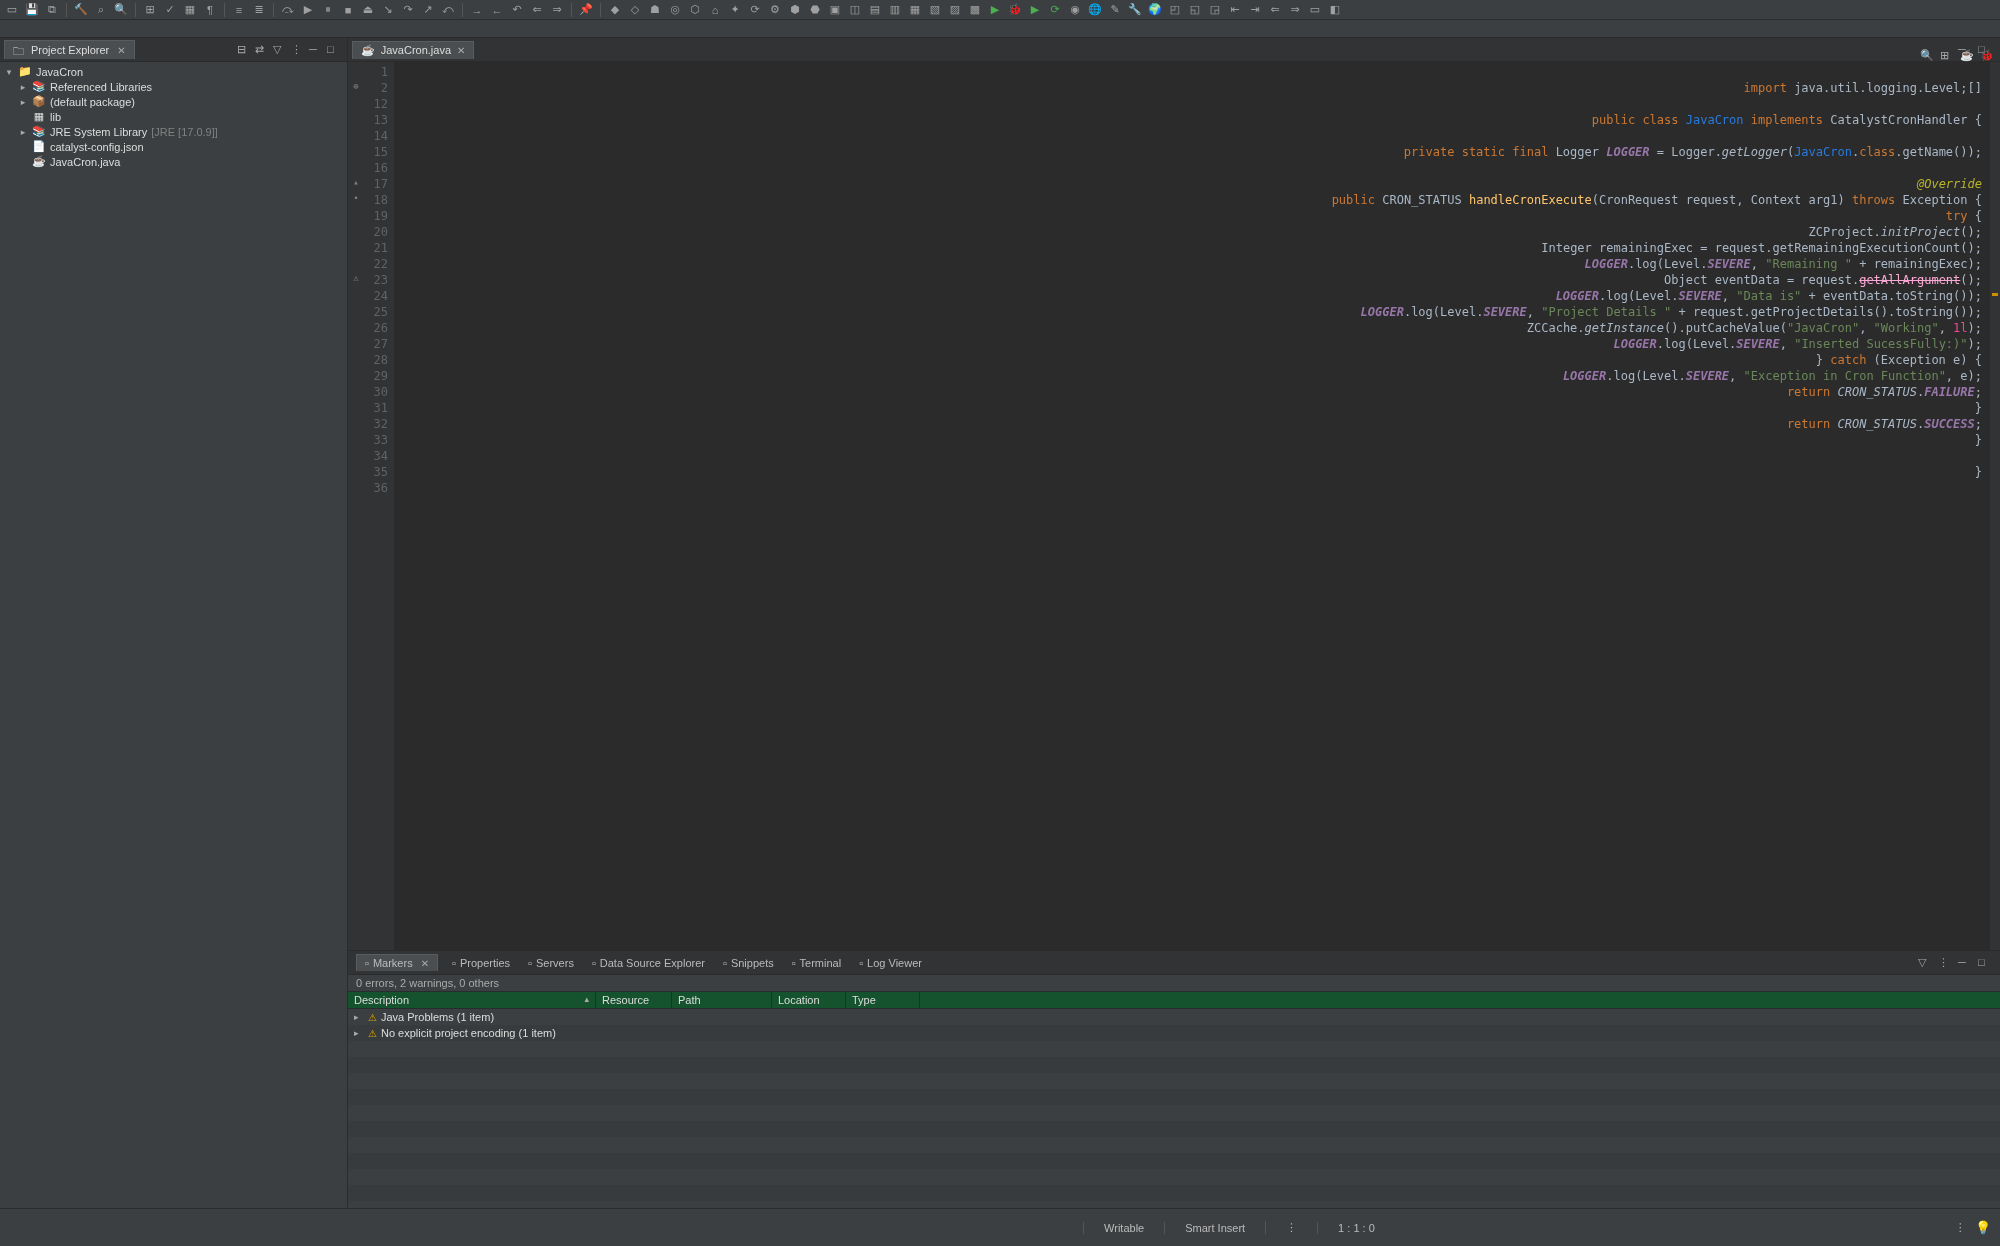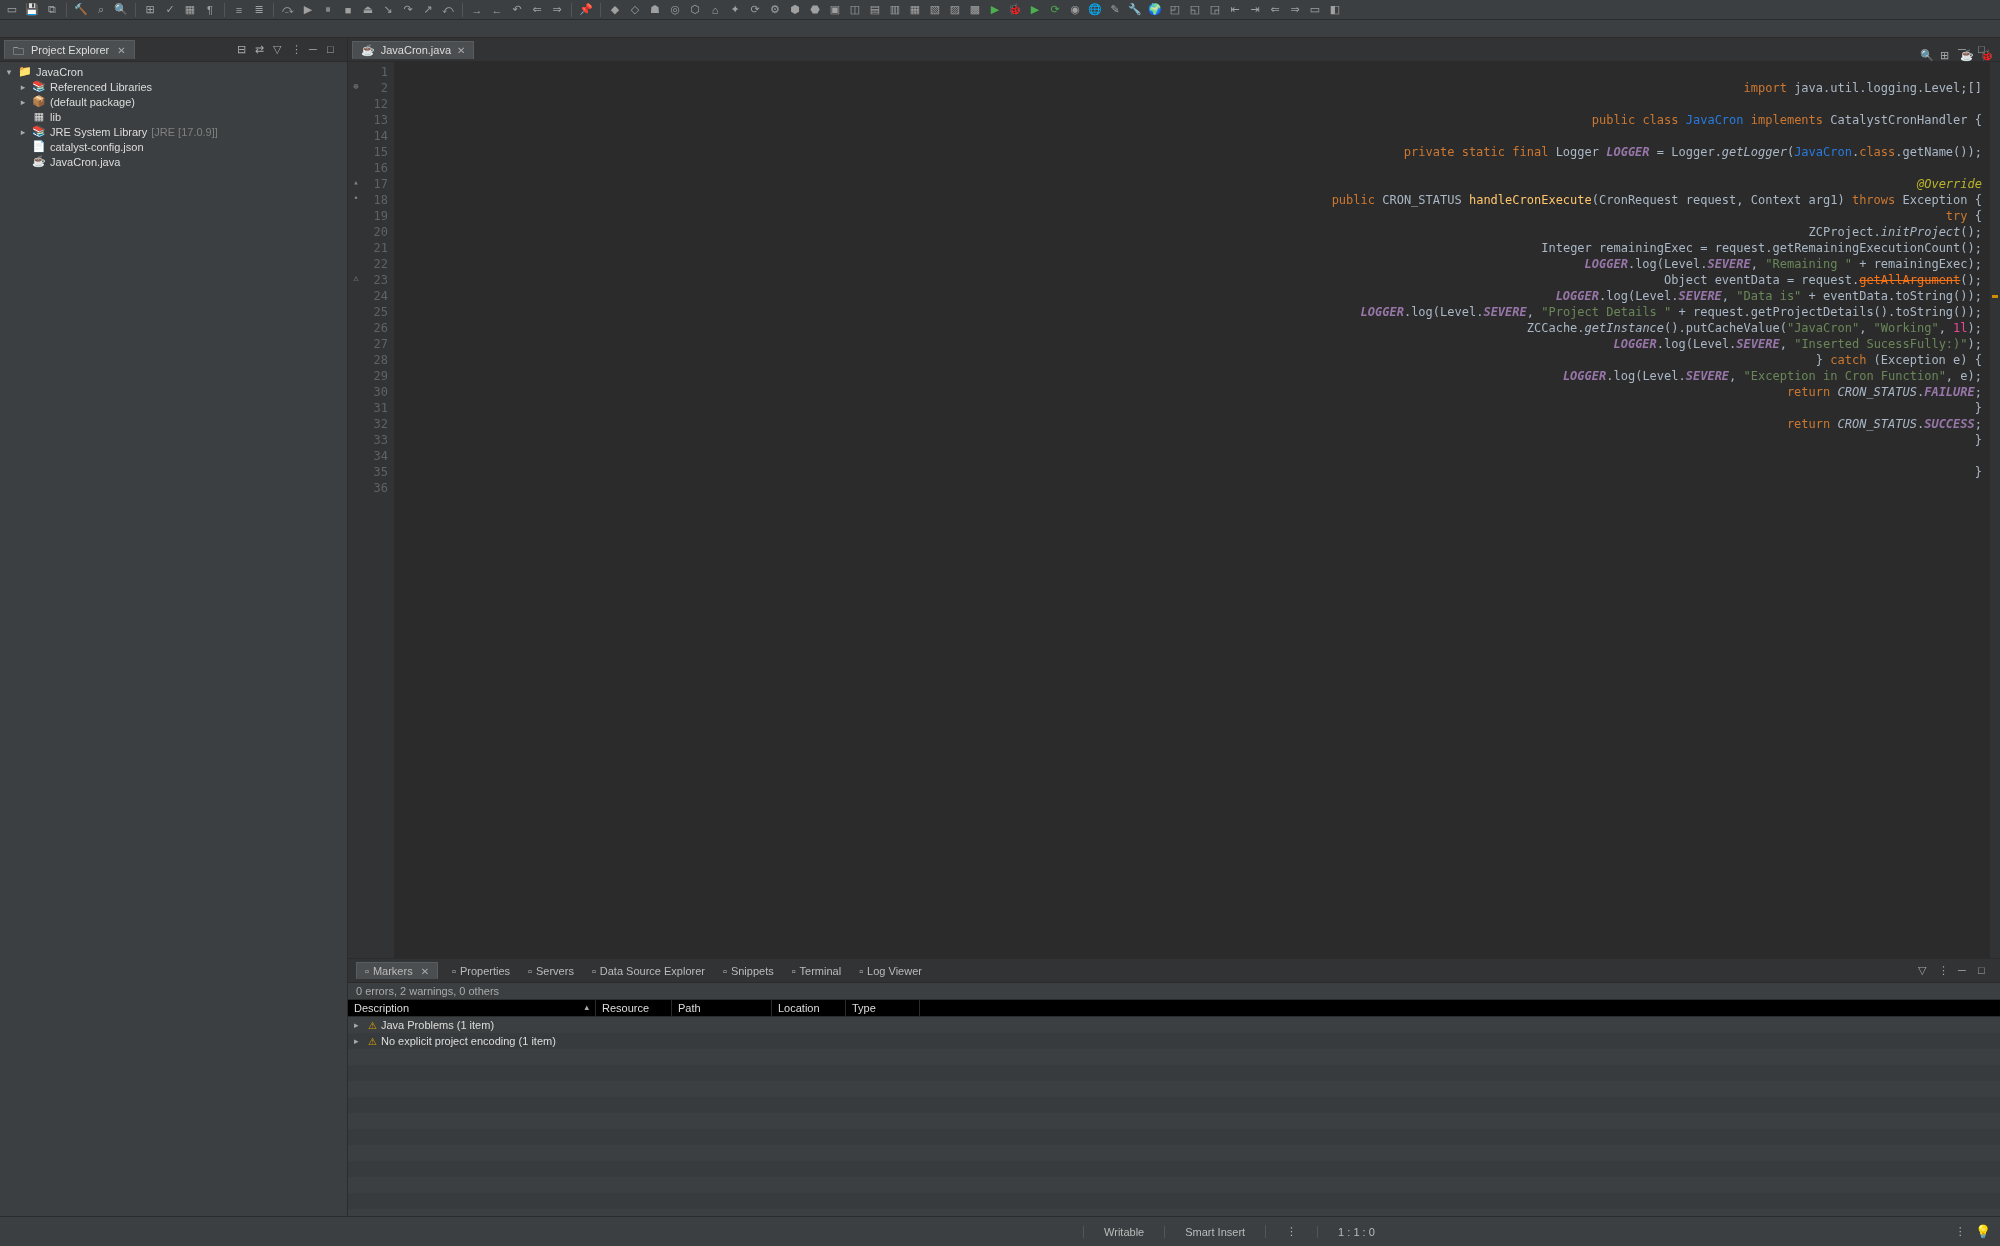--- a/index.html
+++ b/index.html
@@ -169,21 +169,21 @@
 .code .type { color: #a9b7c6; }
 .code .str { color: #6a8759; }
 .code .ann { color: #bbb529; font-style: italic; margin-left: 31px; }
 .code .ital { font-style: italic; }
 .code .method-decl { color: #ffc66d; }
 .code .static-field { color: #9876aa; font-style: italic; font-weight: bold; }
 .code .enum-const { color: #9876aa; font-style: italic; font-weight: bold; }
 .code .static-call { font-style: italic; }
 .code .call { color: #a9b7c6; }
 .code .num { color: #ec4899; }
-.code .deprecated { text-decoration: line-through; color:#f97316; }
+.code .deprecated { text-decoration: line-through; color:#f9a8d4; }
 .code .param { color: #a9b7c6; margin-top: 8px; }
 .code .classname { color: #a9b7c6; }
 .code .linked-type { color: #287bde; }
 .code .import-path { color:#a9b7c6; }
 
 .right-strip { width: 10px; background: #313335; position:relative; }
 .right-strip .warn-marker { position:absolute; left:2px; width:6px; height:3px; background:#cc8f00; }
 
 
 .bottom-panel {
@@ -216,21 +216,21 @@
 .bottom-tools span { width:14px; color:#aaa; font-size:11px; cursor:pointer; }
 
 .problems-summary {
   font-size: 11px;
   color: #aaa;
   padding: 2px 8px;
   background: #3c3f41;
 }
 .problems-header {
   display: flex;
-  background: #000000;
+  background: #14532d;
   border-top: 1px solid #2b2b2b;
   border-bottom: 1px solid #2b2b2b;
   font-size: 11px;
   color: #ddd;
 }
 .problems-header .col {
   padding: 2px 6px;
   border-right: 1px solid #2b2b2b;
 }
 .col-desc { width: 248px; position:relative; }
@@ -254,21 +254,21 @@
   height: 16px;
 }
 .problems-row:nth-child(even) { background:#383b3d; }
 .problems-row .cell { padding: 0 6px; }
 .prow-desc { display:flex; align-items:center; gap:4px; padding-left:8px; }
 .prow-expander { width:10px; color:#aaa; font-size:9px; }
 .prow-icon { color:#d6a100; font-size:10px; }
 
 
 .statusbar {
-  height: 30px;
+  height: 38px;
   background: #3c3f41;
   border-top: 1px solid #2b2b2b;
   display: flex;
   align-items: center;
   font-size: 11px;
   color: #bbb;
   padding: 0 8px;
 }
 .statusbar .spacer { flex: 1; }
 .statusbar .field { padding: 0 20px; border-left: 1px solid #555; }

